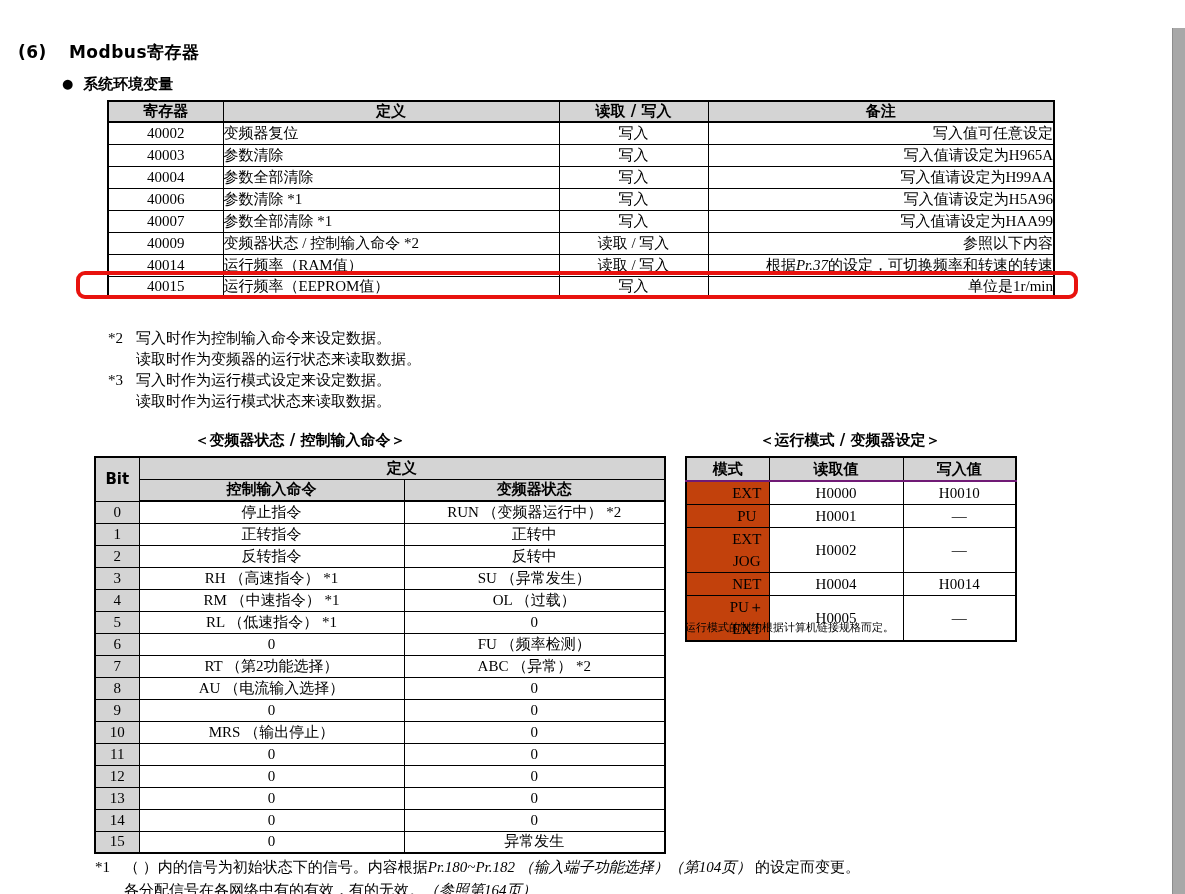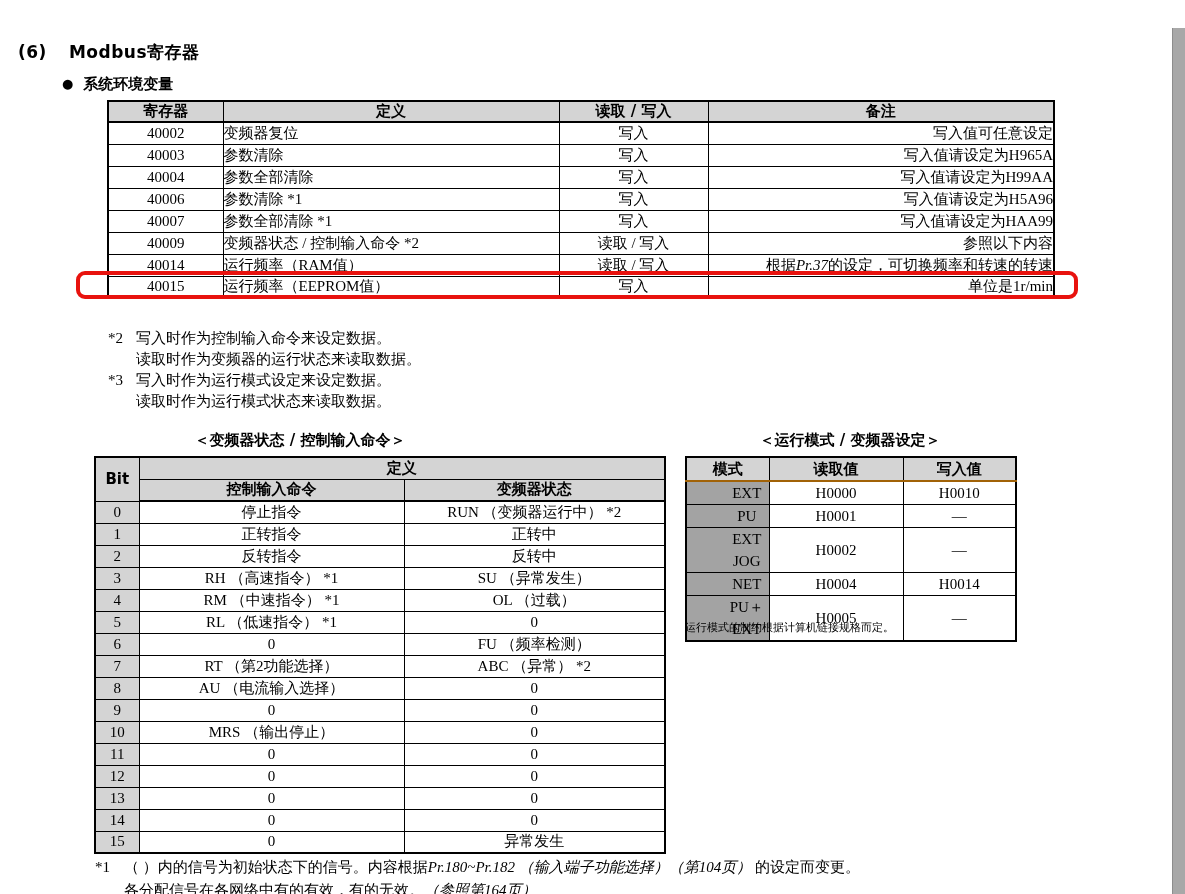--- a/index.html
+++ b/index.html
@@ -45,23 +45,23 @@
   #bit-table { left:94px; top:428px; width:570px; }
   #bit-table th { height:22px; }
   #bit-table td { height:22px; text-align:center; }
   #bit-table .subhead { border-bottom:2px solid #000; }
   #bit-table .bitcell { background:#d4d4d4; font-family:"Liberation Serif","DejaVu Serif",serif;
                         font-weight:normal; text-align:center; }
 
   
   #mode-title { left:685px; top:403px; width:330px; text-align:center; font-size:15px; }
   #mode-table { left:685px; top:428px; width:330px; }
-  #mode-table th { height:24px; border-bottom:2px solid #a16207; }
+  #mode-table th { height:24px; border-bottom:2px solid #701a75; }
   #mode-table td { text-align:center; height:22px; }
-  #mode-table .modecell { background:#a3a3a3; white-space:pre-line; line-height:22px;padding-left:38px; }
+  #mode-table .modecell { background:#c2410c; white-space:pre-line; line-height:22px;padding-left:38px; }
   #mode-note { left:685px; top:592px; font-size:11px; white-space:nowrap; }
 
   
   #notes-bottom { left:95px; top:828px; font-size:15px; }
   #notes-bottom .line { height:23px; line-height:23px; white-space:nowrap; }
   #notes-bottom .marker { display:inline-block; width:29px; }
   #notes-bottom .clip { height:6px; overflow:hidden; }
 
   
   #right-gutter { left:1172px; top:0; width:13px; height:894px;

